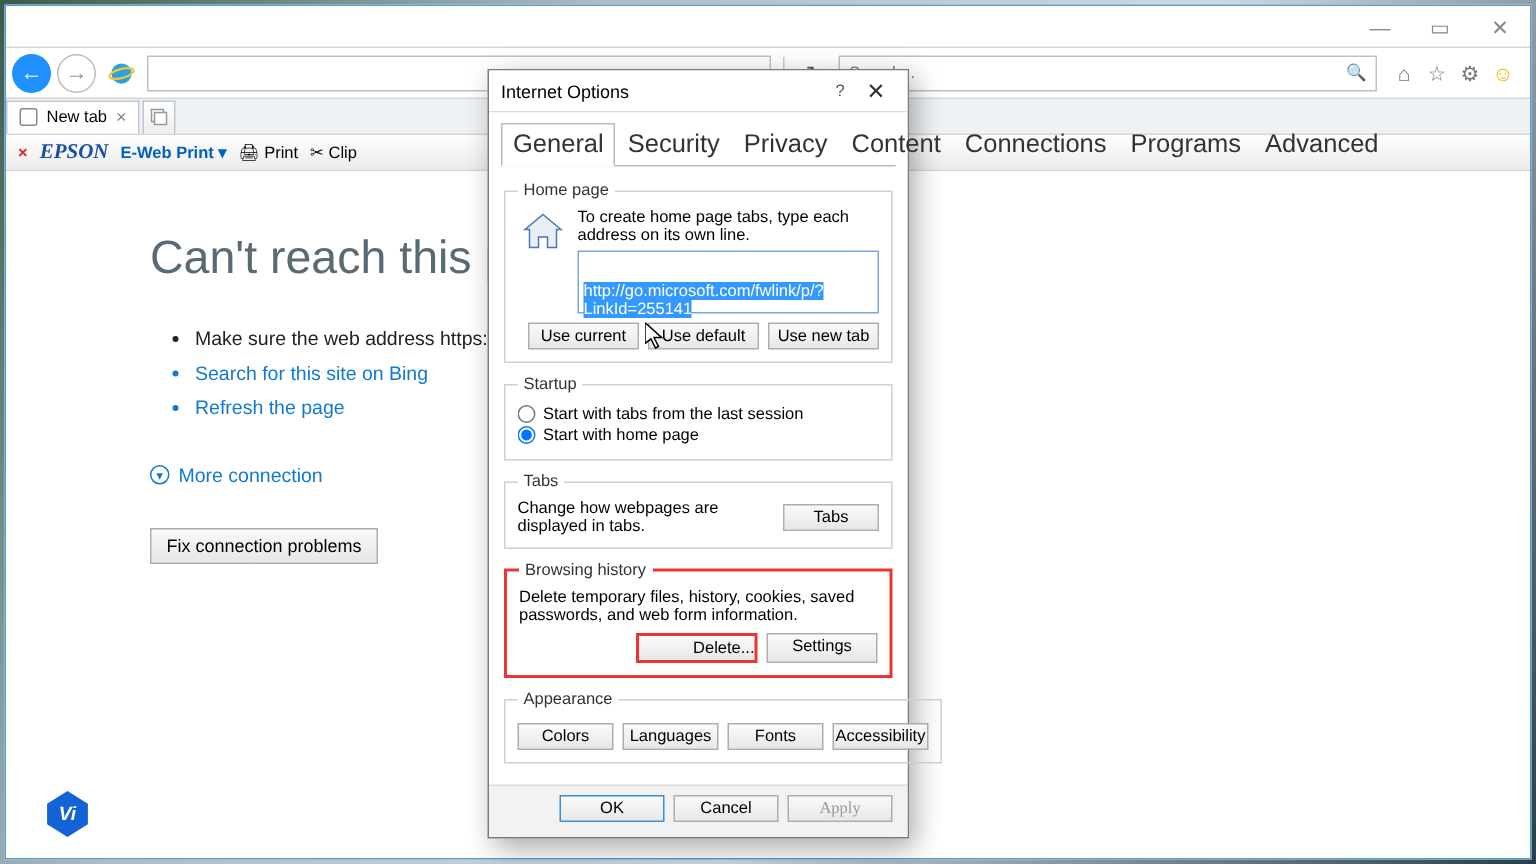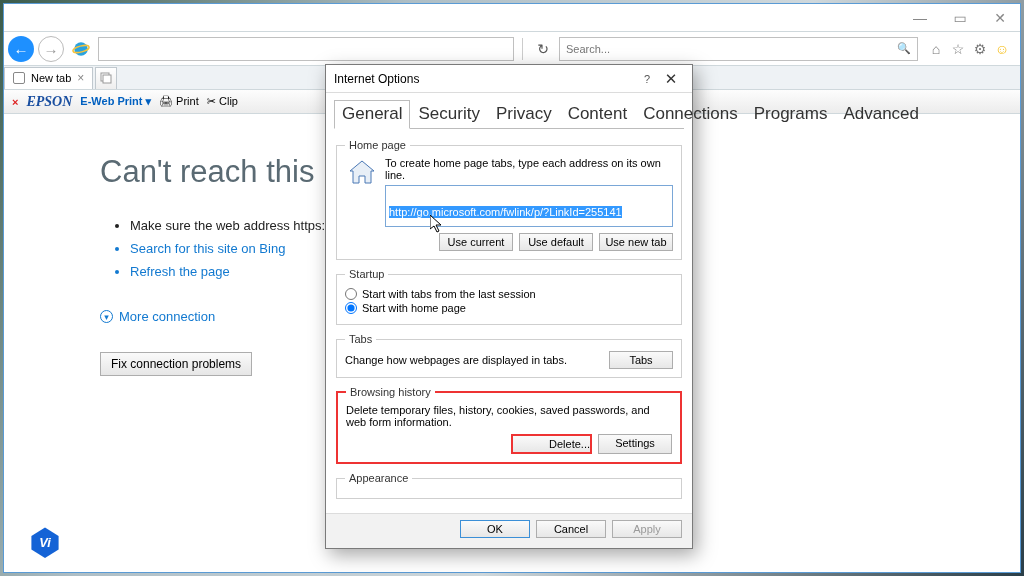--- a/index.html
+++ b/index.html
@@ -33,21 +33,21 @@
   .errpage { position:absolute; left:96px; top:40px; color:#222; }
   .errtitle { font-size:31px; font-weight:300; color:#5a6a73; margin-bottom:28px; }
   .errul { list-style: disc; margin-left: 30px; }
   .errul li { margin:8px 0; font-size:13px;}
   .errul li.link { color:#1279d0;}
   .moreinfo { margin-top:30px; font-size:13px; color:#1279d0; display:flex; align-items:center; gap:6px;}
   .fixbtn { margin-top:28px; border:1px solid #adadad; background:linear-gradient(#fafafa,#e6e6e6); padding:4px 10px; font-size:12px;}
   .logo-bl { position:absolute; left:28px; bottom:18px; width:34px; height:34px;}
 
   
-  .dlg { position:absolute; left:325px; top:64px; width:368px; background:#fff; border:1px solid #7a7a7a; box-shadow:4px 6px 18px rgba(0,0,0,0.35); }
+  .dlg { position:absolute; left:325px; top:46px; width:281px; background:#fff; border:1px solid #7a7a7a; box-shadow:4px 6px 18px rgba(0,0,0,0.35); }
   .dlg-title { height:28px; background:#fff; display:flex; align-items:center; padding:0 8px; border-bottom:1px solid #dcdcdc;}
   .dlg-title .t { flex:1; font-size:12px;}
   .dlg-title .q { width:22px; text-align:center; color:#555;}
   .dlg-title .cx{ width:26px; text-align:center; font-size:15px; color:#333;}
   .dlg-body { padding:6px 8px 4px 8px; background:#fff;}
   .tabsrow { display:flex; border-bottom:1px solid #bcbcbc;}
   .dtab { padding:3px 7px 4px 7px; font-size:17px; border:1px solid transparent; position:relative; top:1px; color:#333;}
   .dtab.active { border:1px solid #bcbcbc; border-bottom:1px solid #fff; background:#fff; }
   .tabcontent { border:0; padding:6px 2px 2px 2px; }
   fieldset { border:1px solid #cfcfcf; margin:4px 0 8px 0; padding:6px 8px 8px 8px; font-size:11px;}
@@ -56,21 +56,21 @@
   .hp-row { display:flex; gap:6px; }
   .hp-icon { width:34px; height:30px; display:flex; align-items:center; justify-content:center;}
   .hp-text { flex:1;}
   .hp-text .desc { margin-bottom:4px;}
   .hp-ta { width:100%; height:34px; border:1px solid #7aa7d7; resize:none; font-size:11px; padding:20px 3px;}
   .btnrow { display:flex; gap:6px; justify-content:flex-end; margin-top:6px;}
   .btn { border:1px solid #adadad; background:linear-gradient(#fafafa,#e7e7e7); padding:2px 0; font-size:11px; min-width:74px; text-align:center;}
   .btn.wide{ min-width:64px;}
   .btn.red { border:2px solid #e33;padding-left:36px; }
   .btn.blue { border:1px solid #3b8fd7; }
-  .btn.disabled{ color:#9a9a9a;}
+  .btn.disabled{ color:#9a9a9a;font-family:Liberation Serif, serif;}
   .radiolabel, .checklabel { display:flex; align-items:flex-end; gap:5px; margin:2px 0;}
   input[type=radio],input[type=checkbox]{ width:12px; height:12px; }
   .tabs-line { display:flex; align-items:center; justify-content:space-between;}
   .appear-row { display:flex; gap:6px; justify-content:center; margin-top:4px;}
   .dlg-foot { display:flex; gap:6px; justify-content:flex-end; padding:6px 10px 10px 10px; background:#f2f2f2; border-top:1px solid #dcdcdc;}
   .cursor { position:absolute; left:430px; top:215px; width:12px; height:18px; pointer-events:none;}
 </style>
 </head>
 <body>
 
@@ -206,20 +206,26 @@
           <legend>Browsing history</legend>
           <div style="margin-bottom:6px;">Delete temporary files, history, cookies, saved passwords, and web form information.</div>
           <div class="btnrow">
             <div class="btn red">Delete...</div>
             <div class="btn">Settings</div>
           </div>
         </fieldset>
 
         <fieldset>
           <legend>Appearance</legend>
+          <div class="appear-row">
+            <div class="btn wide">Colors</div>
+            <div class="btn wide">Languages</div>
+            <div class="btn wide">Fonts</div>
+            <div class="btn wide">Accessibility</div>
+          </div>
         </fieldset>
       </div>
     </div>
     <div class="dlg-foot">
       <div class="btn blue" style="min-width:70px;">OK</div>
       <div class="btn" style="min-width:70px;">Cancel</div>
       <div class="btn disabled" style="min-width:70px;">Apply</div>
     </div>
   </div>
 

